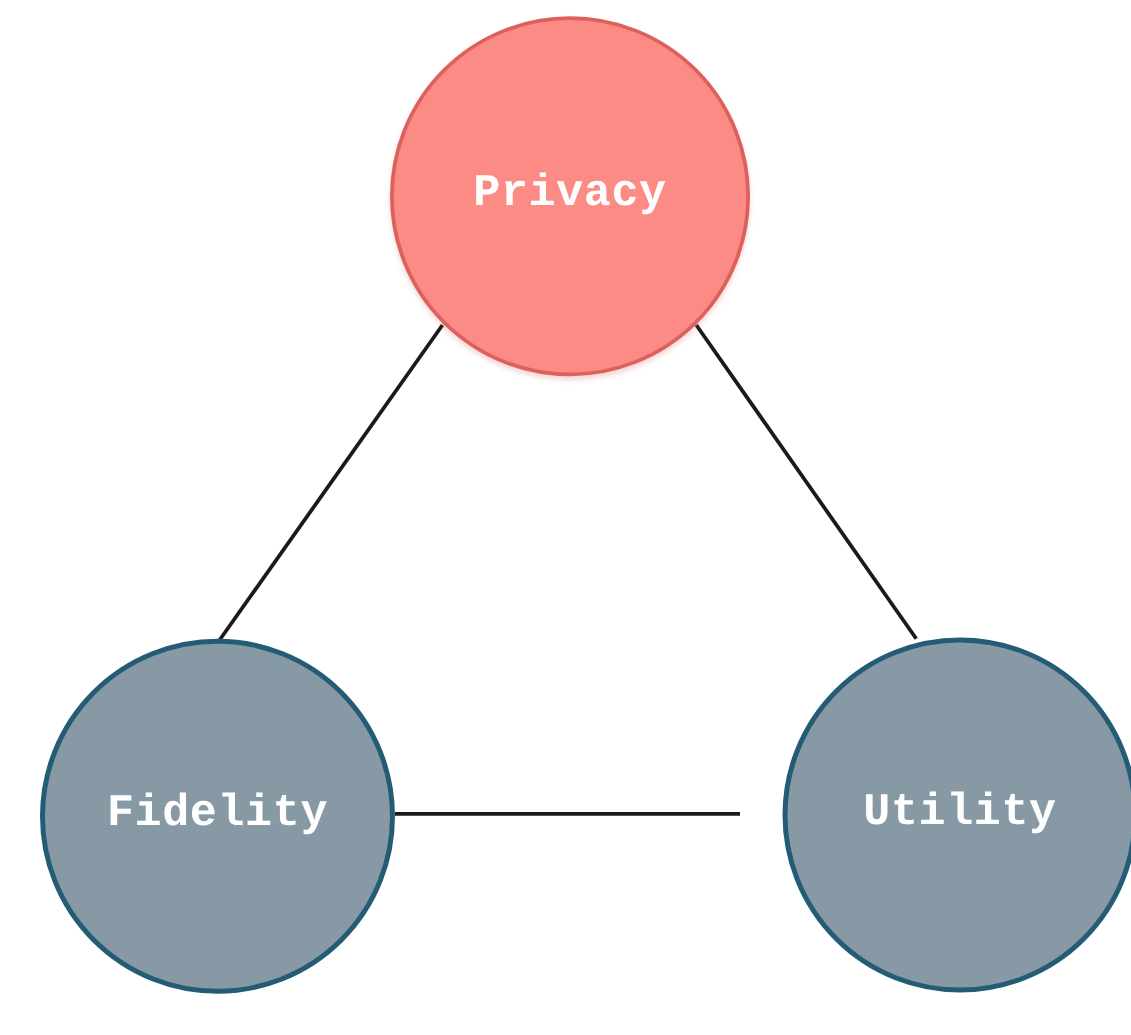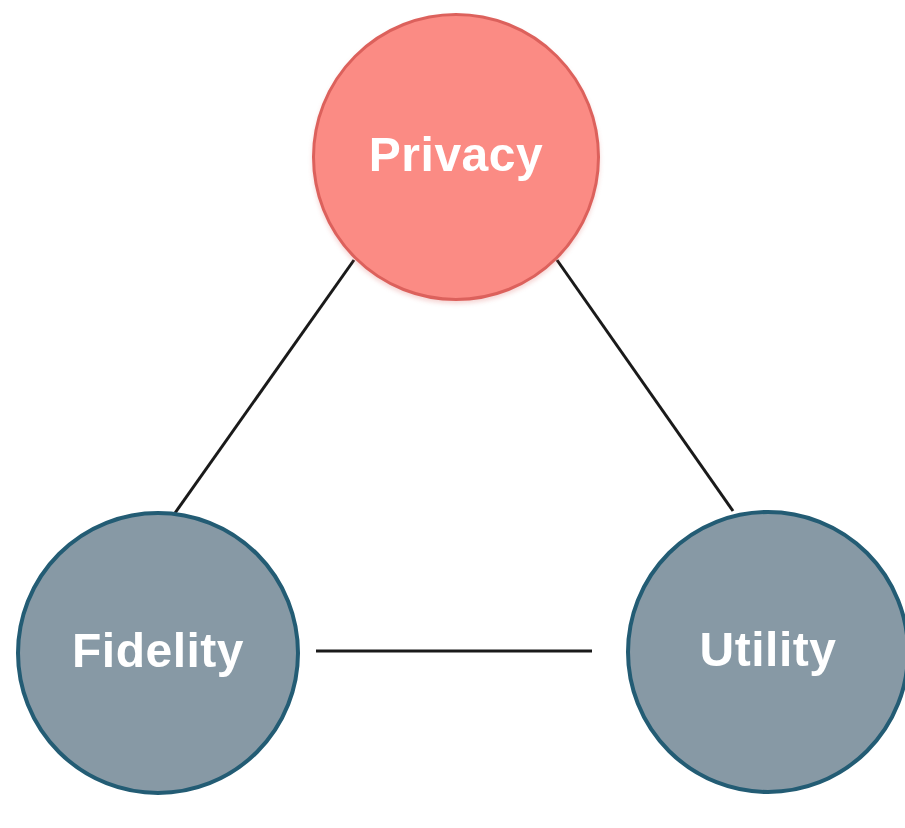--- a/index.html
+++ b/index.html
@@ -27,35 +27,36 @@
     stroke-linecap: butt;
   }
   .node {
     position: absolute;
     border-radius: 50%;
     display: flex;
     align-items: center;
     justify-content: center;
     box-sizing: border-box;
     font-weight: bold;
-    font-size: 48px;
+    font-size: 36px;
     letter-spacing: 0.5px;
     text-align: center;
+    font-family: Liberation Mono, monospace;
   }
   .node-privacy {
     left: 312px;
     top: 13px;
     width: 288px;
     height: 288px;
     border-style: solid;
     border-width: 3px;
     box-shadow: 0 3px 4px rgba(220, 97, 92, 0.25);
   }
   .node-fidelity {
-    left: 16px;
+    left: 32px;
     top: 511px;
     width: 284px;
     height: 284px;
     border-style: solid;
     border-width: 4px;
     text-align: center;
   }
   .node-utility {
     left: 626px;
     top: 510px;

